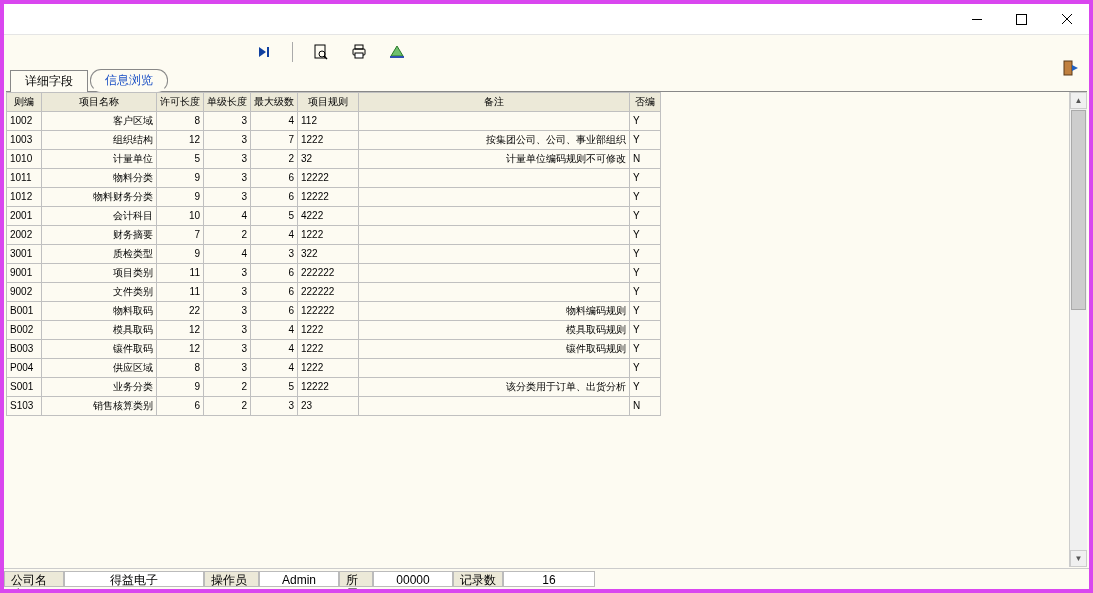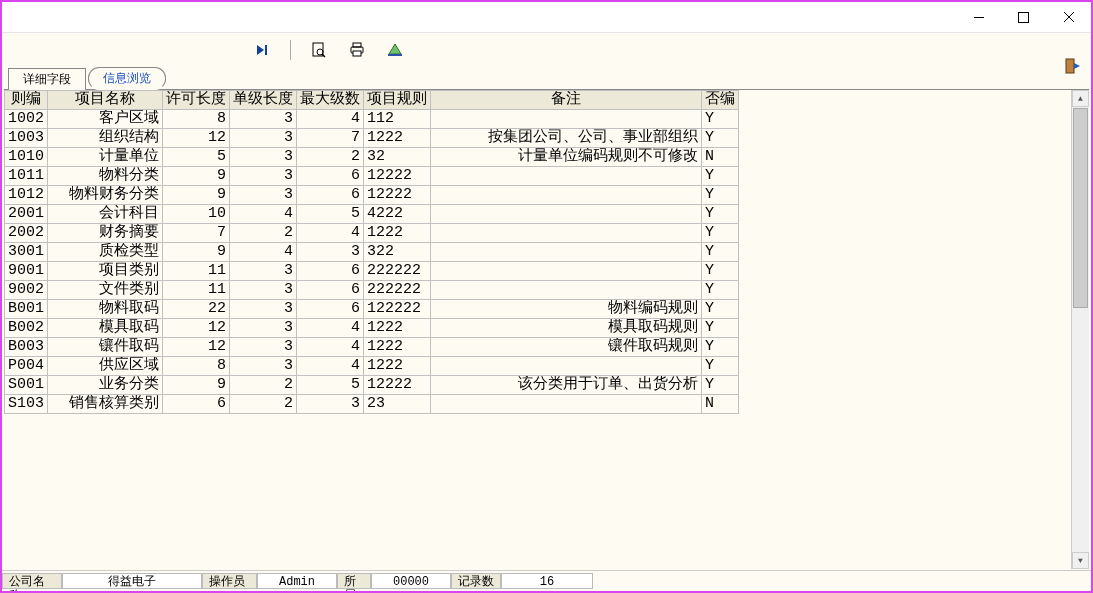--- a/index.html
+++ b/index.html
@@ -1,35 +1,35 @@
 <!DOCTYPE html>
 <html><head>
 <meta charset="utf-8">
 <style>
   html,body{margin:0;padding:0;font-family:"Microsoft YaHei","SimSun",Arial,sans-serif;font-size:12px;background:#fdfbf2;color:#000;}
-  .window{width:1093px;height:593px;position:relative;border:2px solid #d946ef;box-sizing:border-box;background:#fdfbf2;overflow:hidden;font-family:Liberation Mono, monospace;}
+  .window{width:1093px;height:593px;position:relative;border:4px solid #d946ef;box-sizing:border-box;background:#fdfbf2;overflow:hidden;}
   
   .titlebar{height:30px;background:#fff;display:flex;justify-content:flex-end;align-items:center;border-bottom:1px solid #e5e5e5;}
   .titlebar .ctrl{width:45px;height:30px;display:flex;align-items:center;justify-content:center;cursor:pointer;}
   .ctrl-min::before{content:"";display:block;width:10px;border-top:1px solid #000;}
   .ctrl-max::before{content:"";display:block;width:9px;height:9px;border:1px solid #000;}
   .ctrl-close svg{width:10px;height:10px;}
   
   .toolbar{height:34px;display:flex;align-items:center;padding-left:250px;gap:18px;position:relative;}
   .toolbar .spacer{flex:1;}
   .tool-icon{width:20px;height:20px;display:flex;align-items:center;justify-content:center;cursor:pointer;}
   
   .tabs{display:flex;padding-left:6px;height:22px;align-items:flex-end;}
   .tab{border:1px solid #888;border-bottom:none;padding:2px 14px;margin-right:2px;background:#fdfbf2;font-size:12px;cursor:pointer;position:relative;top:1px;}
   .tab.active{background:#fdfbf2;color:#1a4fc4;border-bottom:1px solid #fdfbf2;z-index:2;border-radius:11px;}
   .tabline{border-top:1px solid #888;margin:0 2px;}
   
   .content{position:absolute;top:88px;left:2px;right:2px;bottom:22px;background:#fdfbf2;overflow:hidden;}
   .grid-wrap{position:absolute;inset:0;overflow:hidden;}
-  .grid{border-collapse:collapse;font-size:15px;}
+  .grid{border-collapse:collapse;font-size:10px;}
   .grid th,.grid td{border:1px solid #c0c0c0;padding:1px 3px;height:16px;line-height:16px;white-space:nowrap;overflow:hidden;}
   .grid th{background:#ece9d8;font-weight:normal;text-align:center;}
   .col-code{width:28px;text-align:left;}
   .col-name{width:108px;text-align:right;}
   .col-len{width:40px;text-align:right;}
   .col-unitlen{width:40px;text-align:right;}
   .col-maxlvl{width:40px;text-align:right;}
   .col-rule{width:54px;text-align:left;}
   .col-remark{width:264px;text-align:right;}
   .col-edit{width:24px;text-align:left;}

